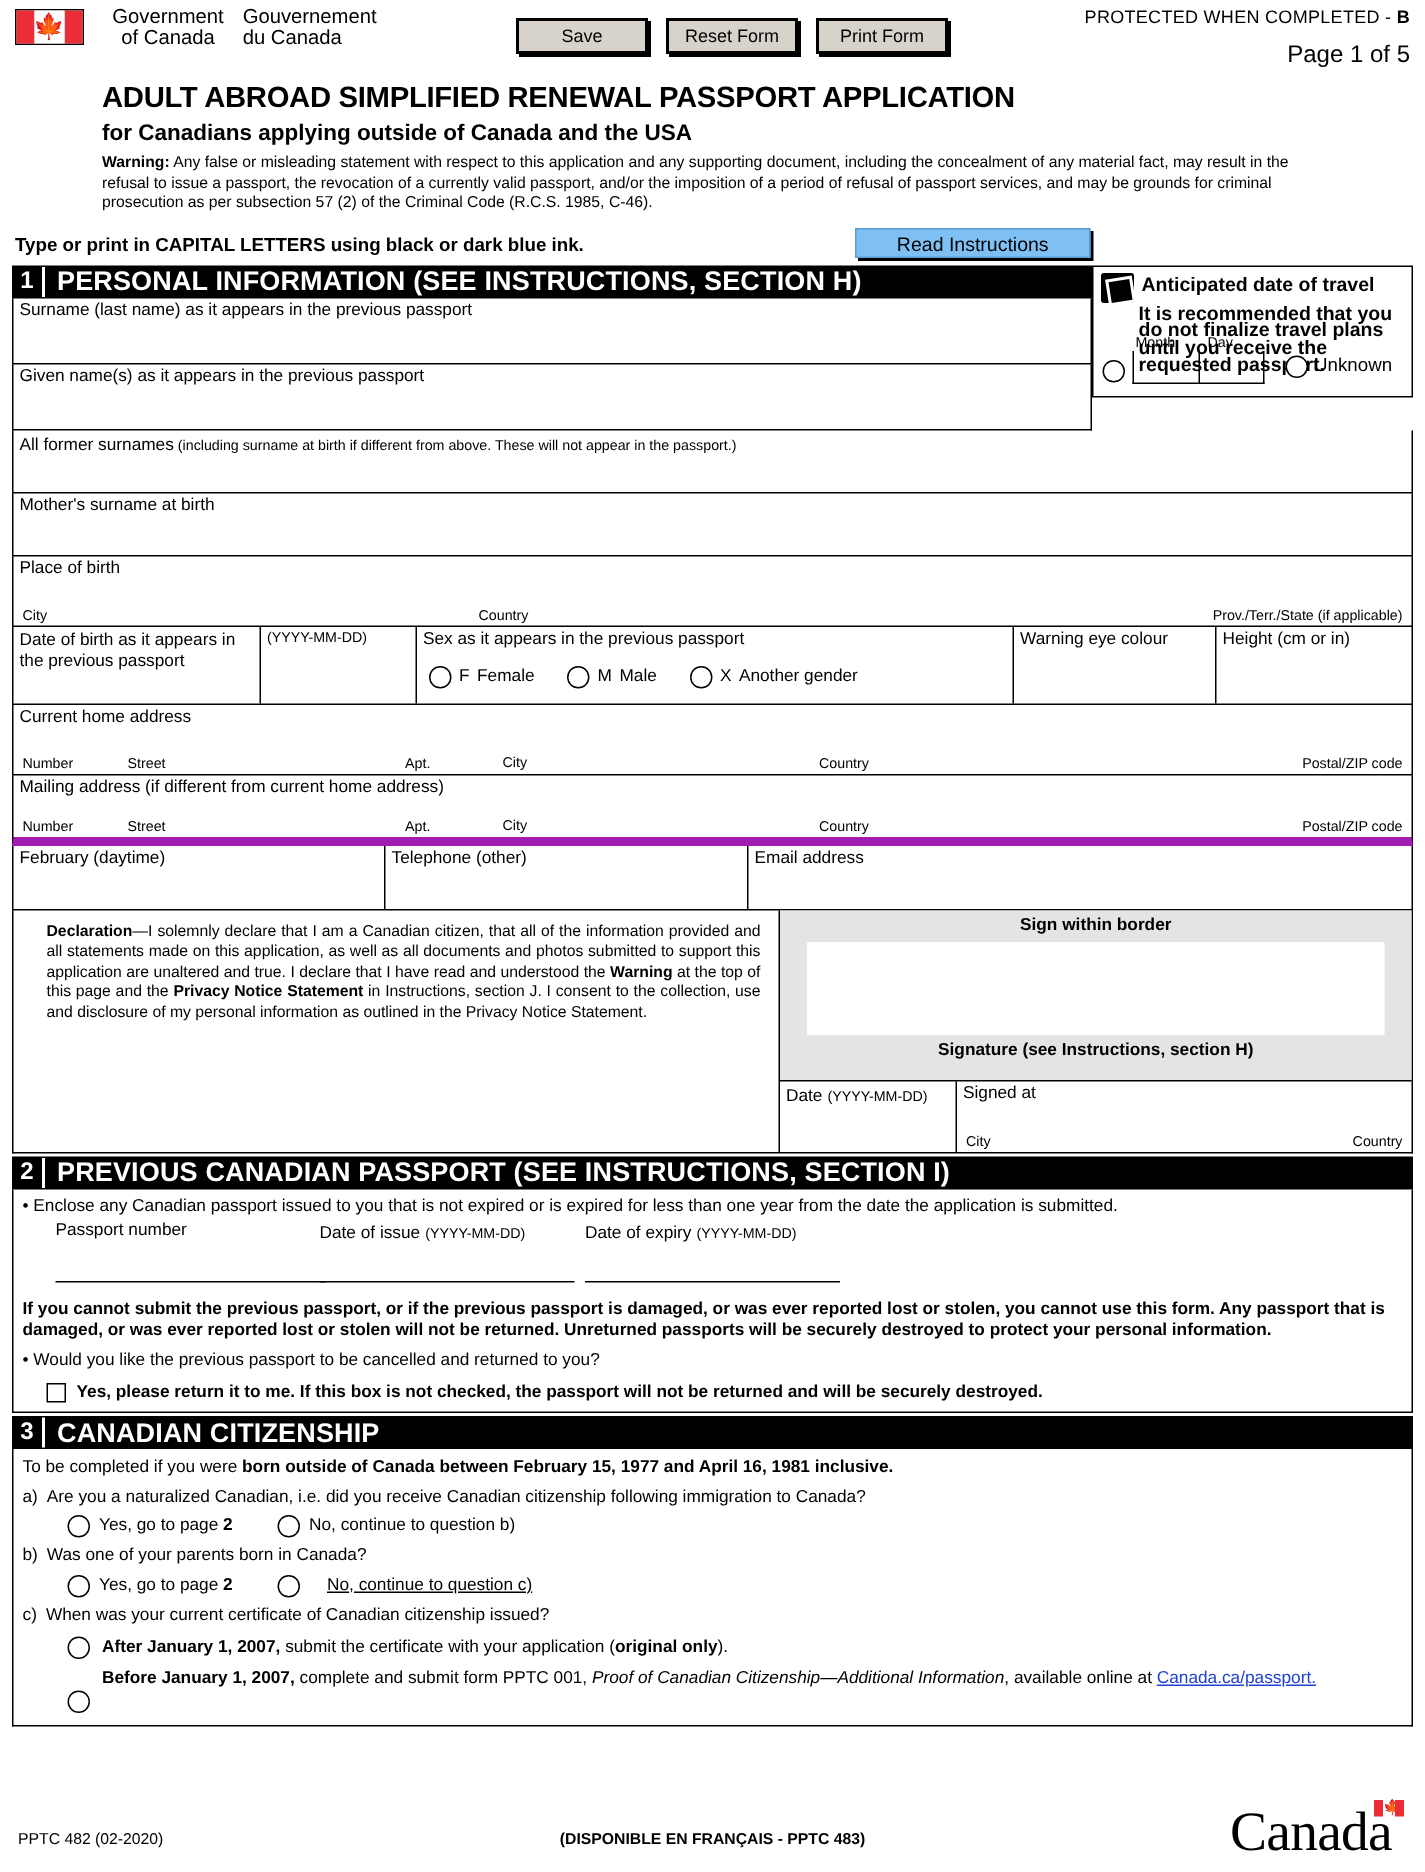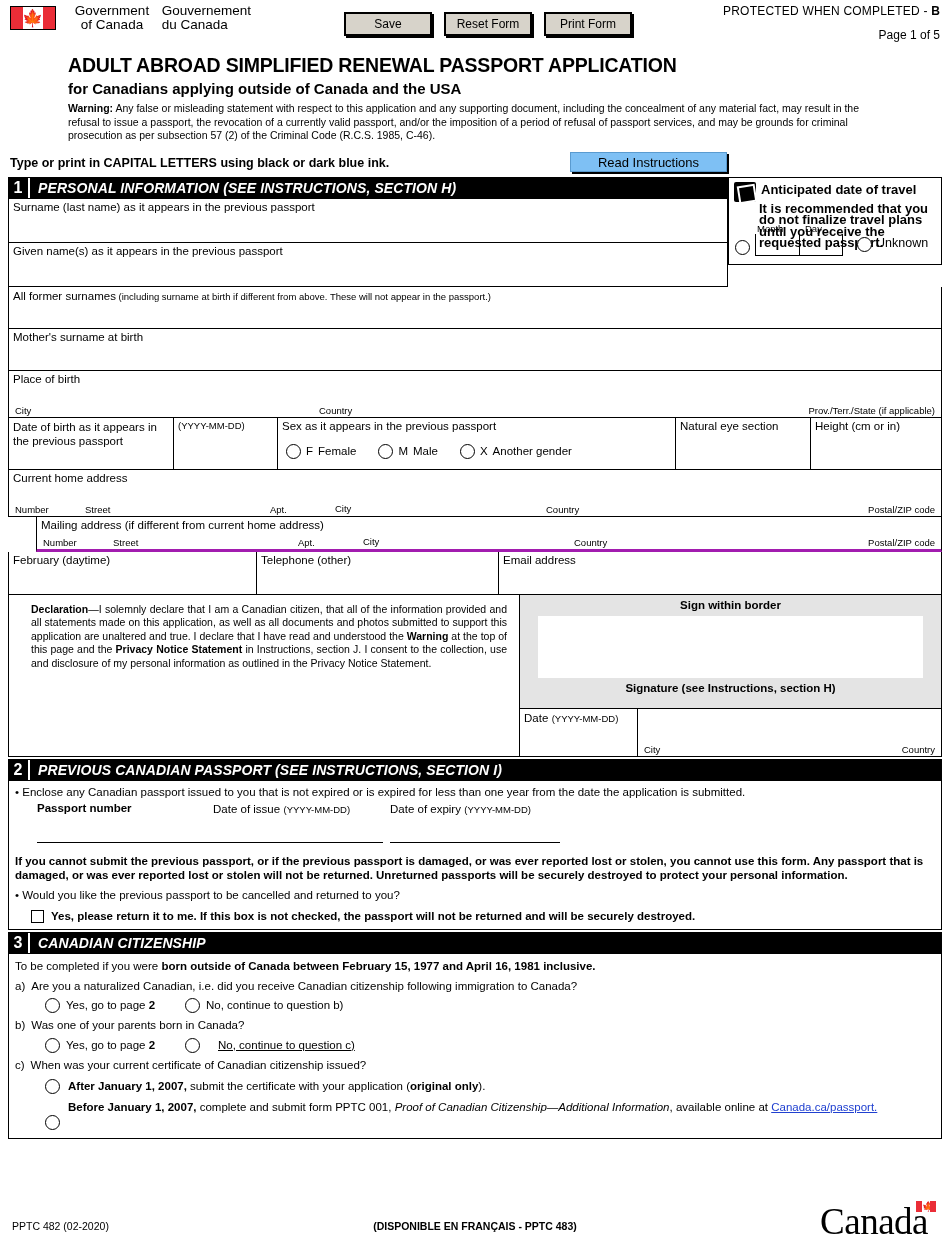--- a/index.html
+++ b/index.html
@@ -25,21 +25,21 @@
   .wordmark { position:absolute; left:66px; top:4px; font-size:13.5px; line-height:14px; }
   .wordmark .en, .wordmark .fr { display:inline-block; vertical-align:top; }
   .wordmark .en { width:92px;text-align:center; }
 
   .btnrow { position:absolute; left:344px; top:12px; display:flex; gap:12px; }
   .formbtn { background:#d7d3ca; border:2px solid #000; box-shadow:2px 2px 0 #000;
              padding:3px 0; width:88px; text-align:center; font-size:12px;
              font-family:"Liberation Sans", sans-serif; cursor:pointer; }
   .protected { position:absolute; right:10px; top:4px; font-size:12px; letter-spacing:.2px; }
   .protected b { font-weight:bold; }
-  .pageno { position:absolute; right:10px; top:28px; font-size:12px; }
+  .pageno { position:absolute; right:10px; top:28px; font-size:16px; }
 
   
   .title-wrap { padding:6px 10px 0 68px; }
   h1.title { font-size:19.5px; font-weight:bold; margin:0; letter-spacing:-.2px; }
   h2.subtitle { font-size:15px; font-weight:bold; margin:3px 0 0 0; }
   .warning { font-size:10.5px; line-height:13.5px; margin-top:5px; text-align:left;
              max-width:808px; }
   .warning b { font-weight:bold; }
 
   
@@ -47,21 +47,21 @@
   .instr-text { position:absolute; left:10px; top:4px; font-size:12.5px; font-weight:bold; }
   .read-btn { position:absolute; left:570px; top:0px; width:157px; height:20px;
               background:#7ec0f4; border:1px solid #5a9bd0; box-shadow:2px 2px 0 #000;
               text-align:center; font-size:13px; line-height:19px; cursor:pointer; }
 
   
   .sheet { position:relative; margin:0 8px; width:934px; }
   .secbar { background:#000; color:#fff; height:22px; display:flex; align-items:center; }
   .secbar .num { width:22px; text-align:center; font-size:16px; font-weight:bold;
                  border-right:2px solid #fff; line-height:20px; }
-  .secbar .lbl { padding-left:8px; font-size:14px; font-weight:bold; letter-spacing:.1px;font-style:italic; }
+  .secbar .lbl { padding-left:8px; font-size:18px; font-weight:bold; letter-spacing:.1px; }
 
   .fl { font-size:11.5px; }
   .fs { font-size:9.5px; }
   .pad { padding:2px 4px; }
 
   .row { display:flex; }
   .cell { position:relative; }
 
   .radio { display:inline-block; width:13px; height:13px; border:1.4px solid #000;
            border-radius:50%; vertical-align:-2px; background:#fff; }
@@ -221,38 +221,38 @@
           <span class="fl">Male</span>
         </div>
         <div style="display:flex; align-items:center; gap:5px;">
           <span class="radio lg"></span>
           <span class="fl">X</span>
           <span class="fl">Another gender</span>
         </div>
       </div>
     </div>
     <div class="cell" style="width:135px; border-right:1px solid #000;">
-      <div class="pad fl">Natural eye section</div>
+      <div class="pad fl">Warning eye colour</div>
     </div>
     <div class="cell" style="flex:1;">
       <div class="pad fl">Height (cm or in)</div>
     </div>
   </div>
 
   <div style="border-left:1px solid #000; border-right:1px solid #000; border-bottom:1px solid #000; height:47px; position:relative;">
     <div class="pad fl">Current home address</div>
     <div style="position:absolute; left:6px;  bottom:1px;" class="fs">Number</div>
     <div style="position:absolute; left:76px; bottom:1px;" class="fs">Street</div>
     <div style="position:absolute; left:261px;bottom:1px;" class="fs">Apt.</div>
     <div style="position:absolute; left:326px;bottom:2px;" class="fs">City</div>
     <div style="position:absolute; left:537px;bottom:1px;" class="fs">Country</div>
     <div style="position:absolute; right:6px;bottom:1px;" class="fs">Postal/ZIP code</div>
   </div>
 
-  <div style="border-left:1px solid #000; border-right:1px solid #000; border-bottom:3px solid #a21caf; height:35px; position:relative;margin-left:28px;">
+  <div style="border-left:1px solid #000; border-right:1px solid #000; border-bottom:6px solid #a21caf; height:47px; position:relative;">
     <div class="pad fl">Mailing address (if different from current home address)</div>
     <div style="position:absolute; left:6px;  bottom:1px;" class="fs">Number</div>
     <div style="position:absolute; left:76px; bottom:1px;" class="fs">Street</div>
     <div style="position:absolute; left:261px;bottom:1px;" class="fs">Apt.</div>
     <div style="position:absolute; left:326px;bottom:2px;" class="fs">City</div>
     <div style="position:absolute; left:537px;bottom:1px;" class="fs">Country</div>
     <div style="position:absolute; right:6px;bottom:1px;" class="fs">Postal/ZIP code</div>
   </div>
 
   <div class="row" style="border-left:1px solid #000; border-right:1px solid #000; border-bottom:1px solid #000; height:43px;">
@@ -278,37 +278,38 @@
         <div class="signcap">Signature (see Instructions, section H)</div>
       </div>
       <div class="row" style="border-top:1px solid #000; height:48px;">
         <div class="cell" style="width:118px; border-right:1px solid #000;">
           <div class="pad">
             <span class="fl">Date</span>
             <span class="fs">(YYYY-MM-DD)</span>
           </div>
         </div>
         <div class="cell" style="flex:1;">
+          <div class="pad fl">Signed at</div>
           <div style="position:absolute; left:6px; bottom:1px;" class="fs">City</div>
           <div style="position:absolute; right:6px; bottom:1px;" class="fs">Country</div>
         </div>
       </div>
     </div>
   </div>
 
   <div class="secbar" style="margin-top:2px;">
     <div class="num">2</div>
     <div class="lbl">PREVIOUS CANADIAN PASSPORT (SEE INSTRUCTIONS, SECTION I)</div>
   </div>
 
   <div style="border:1px solid #000; border-top:0; position:relative; padding:4px 6px 6px 6px;">
     <div class="bodytext">• Enclose any Canadian passport issued to you that is not expired or is expired for less than one year from the date the application is submitted.</div>
 
     <div style="position:relative; height:52px; margin-top:3px;">
-      <div style="position:absolute; left:22px; top:0;font-weight:bold;" class="fl">Passport number</div>
+      <div style="position:absolute; left:22px; top:0;" class="fl">Passport number</div>
       <div style="position:absolute; left:22px; top:17px; width:180px;" class="underline-field"></div>
 
       <div style="position:absolute; left:198px; top:0;">
         <span class="fl">Date of issue</span>
         <span class="fs">(YYYY-MM-DD)</span>
       </div>
       <div style="position:absolute; left:198px; top:17px; width:170px;" class="underline-field"></div>
 
       <div style="position:absolute; left:375px; top:0;">
         <span class="fl">Date of expiry</span>

